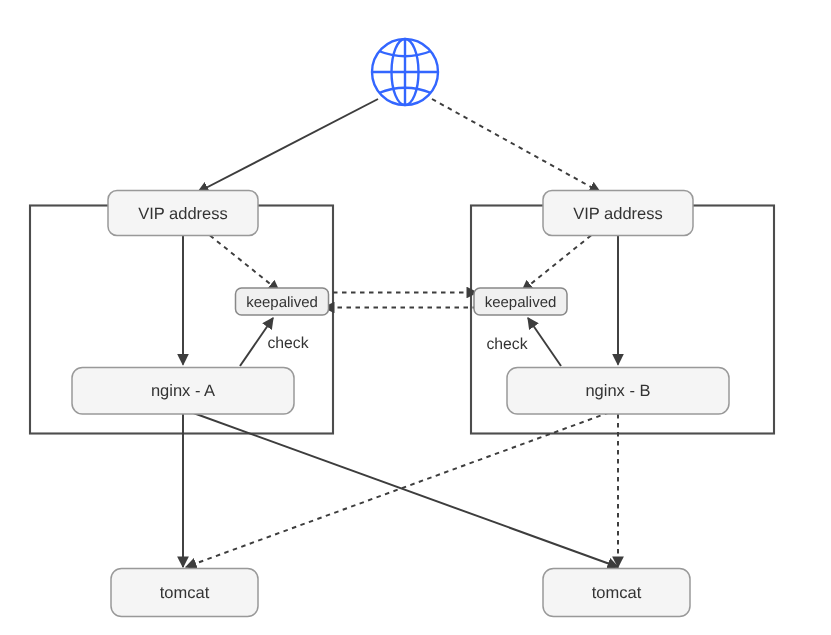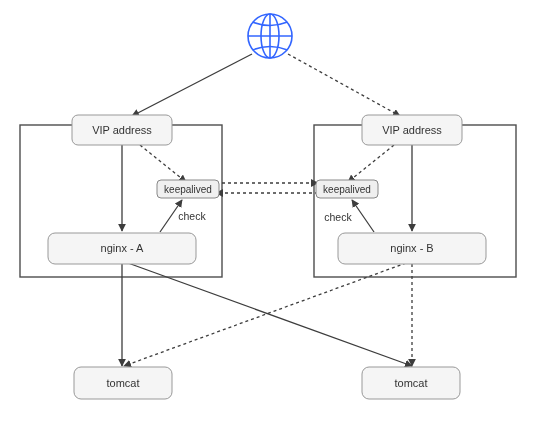--- a/index.html
+++ b/index.html
@@ -10,21 +10,21 @@
   body {
     width: 554px;
     height: 423px;
     font-family: "Liberation Sans", sans-serif;
     overflow: hidden;
     position: relative;
   }
   #diagram-root {
     position: absolute;
     left: 0;
-    top: 4px;
+    top: 16px;
     width: 554px;
     height: 355px;
   }
   svg { display: block; }
   .node-label {
     font-family: "Liberation Sans", sans-serif;
     font-size: 11px;
     fill: #333333;
     text-anchor: middle;
     dominant-baseline: middle;

